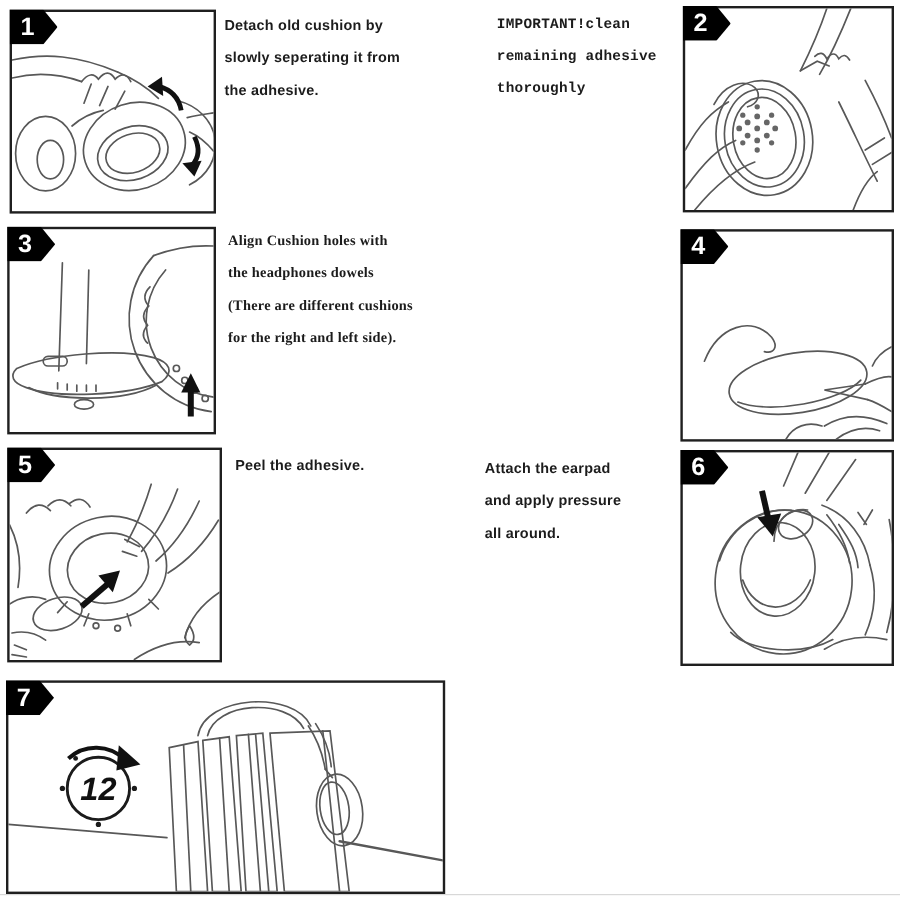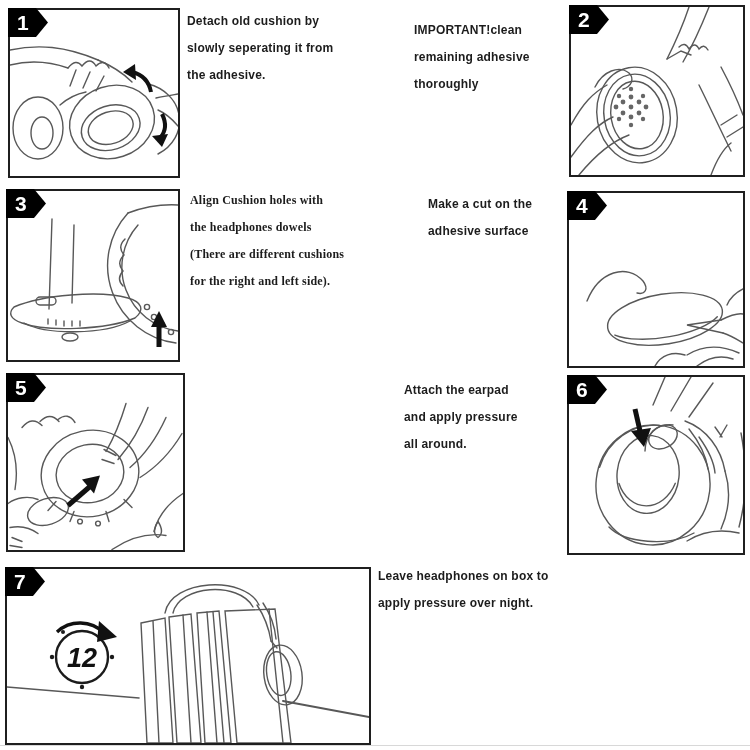--- a/index.html
+++ b/index.html
@@ -16,21 +16,21 @@
   
   #p1{left:8px;top:8px;width:172px;height:170px;}
   #p2{left:569px;top:5px;width:176px;height:172px;}
   #p3{left:6px;top:189px;width:174px;height:173px;}
   #p4{left:567px;top:191px;width:178px;height:177px;}
   #p5{left:6px;top:373px;width:179px;height:179px;}
   #p6{left:567px;top:375px;width:178px;height:180px;}
   #p7{left:5px;top:567px;width:366px;height:178px;}
   
   #c1{left:187px;top:8px;width:210px;}
-  #c2{left:414px;top:17px;width:160px;}
+  #c2{left:414px;top:7px;width:160px;font-family:Liberation Mono, monospace;}
   #c3{left:190px;top:187px;width:250px;font-family:Liberation Serif, serif;}
   #c4{left:428px;top:191px;width:140px;}
   #c5{left:196px;top:375px;width:180px;}
   #c6{left:404px;top:377px;width:150px;}
   #c7{left:378px;top:563px;width:290px;}
   #bottom-hairline{position:absolute;left:0;top:745px;width:750px;height:1px;background:#d8d8d8;}
 </style>
 </head>
 <body>
 
@@ -138,22 +138,20 @@
         <path d="M151,156 L151,134" stroke-width="5"></path>
         <path d="M143,136 L159,136 L151,120 Z" stroke="none"></path>
       </g>
     </svg>
   </div>
   <div class="caption" id="c3">Align Cushion holes with
 the headphones dowels
 (There are different cushions
 for the right and left side).</div>
 
-  <div class="caption" id="c4">Make a cut on the
-adhesive surface</div>
   <div class="panel" id="p4">
     <div class="badge">4</div>
     <svg viewBox="0 0 174 173">
       <g stroke="#585858" fill="none" stroke-width="1.4" stroke-linecap="round">
         <path d="M18,108 C30,78 58,70 74,88 C80,96 76,102 68,100"></path>
         <g transform="rotate(-9 96 126)">
           <ellipse cx="96" cy="126" rx="58" ry="25"></ellipse>
           <path d="M44,134 a58,20 0 0 0 104,-2"></path>
         </g>
         <path d="M152,127 L118,132 L154,140"></path>
@@ -191,20 +189,21 @@
         <path d="M175,118 C160,128 150,140 146,156"></path>
         <path d="M150,146 q7,11 0,16 q-7,-5 0,-16"></path>
         <path d="M104,174 C122,162 140,157 158,160"></path>
       </g>
       <g fill="#111" stroke="#111">
         <path d="M60,130 L82,111" stroke-width="5"></path>
         <path d="M74,104 L92,100 L86,118 Z" stroke="none"></path>
       </g>
     </svg>
   </div>
+  <div class="caption" id="c5">Peel the adhesive.</div>
 
   <div class="caption" id="c6">Attach the earpad
 and apply pressure
 all around.</div>
   <div class="panel" id="p6">
     <div class="badge">6</div>
     <svg viewBox="0 0 174 176">
       <g stroke="#585858" fill="none" stroke-width="1.4" stroke-linecap="round">
         <g transform="rotate(6 84 108)">
           <ellipse cx="84" cy="108" rx="57" ry="60"></ellipse>
@@ -261,17 +260,15 @@
             <circle cx="105" cy="88" r="2.2"></circle>
           <circle cx="75" cy="118" r="2.2"></circle>
             <circle cx="56" cy="63" r="2"></circle>
         </g>
         <text x="75" y="98" text-anchor="middle" font-size="27" font-weight="bold" font-style="italic" fill="#111" font-family="Liberation Sans, sans-serif">12</text>
         <path d="M50,63 A34,34 0 0 1 97,64" fill="none" stroke="#111" stroke-width="3.4"></path>
         <path d="M92,52 L110,68 L90,73 Z" fill="#111" stroke="none"></path>
       </g>
     </svg>
   </div>
-  <div class="caption" id="c7">Leave headphones on box to
-apply pressure over night.</div>
 
   <div id="bottom-hairline"></div>
 </div>
 
 </body></html>

